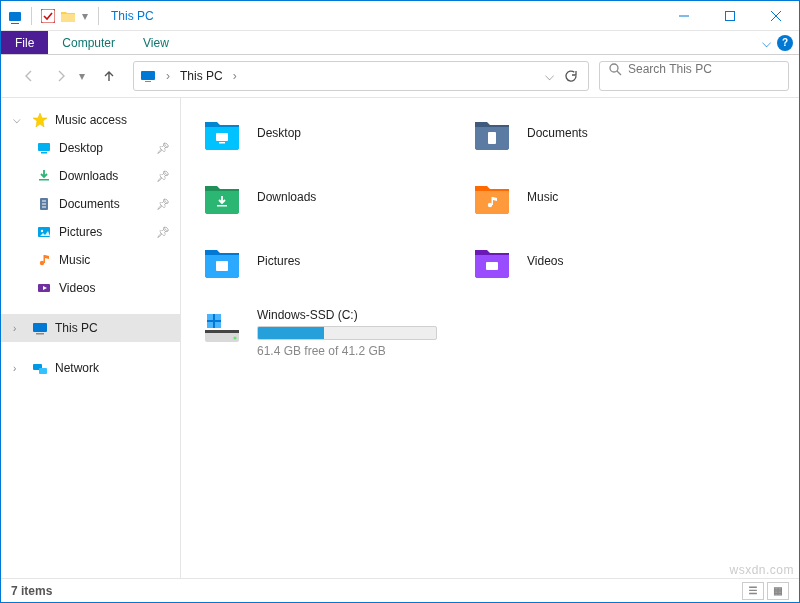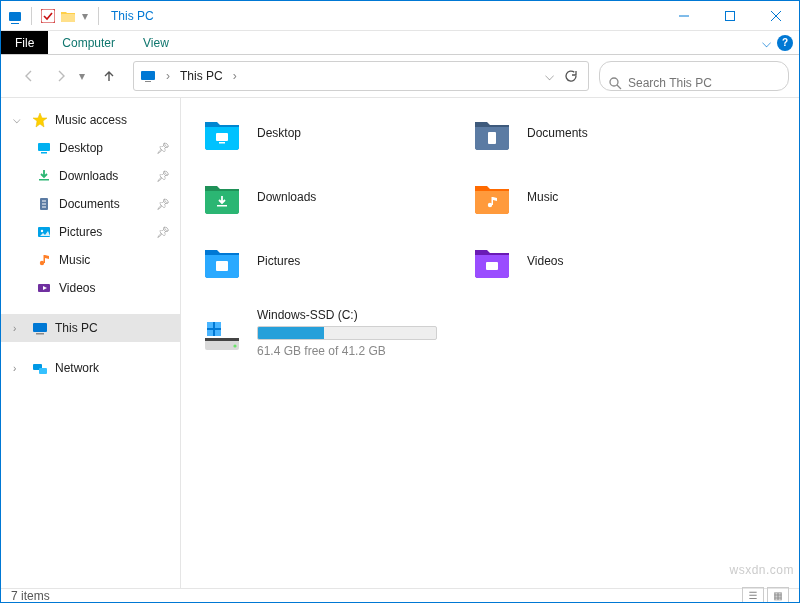--- a/index.html
+++ b/index.html
@@ -11,65 +11,65 @@
 .qat-icon { width:16px; height:16px; display:flex; align-items:center; justify-content:center; }
 .title-sep { width:1px; height:18px; background:#d0d0d0; margin:0 4px; }
 .title-text { color:#0078d4; font-size:12px; padding-left:4px; }
 .title-spacer { flex:1; }
 .win-btns { display:flex; }
 .win-btn { width:46px; height:30px; display:flex; align-items:center; justify-content:center; color:#0078d4; }
 
 
 .ribbon { height:24px; display:flex; align-items:stretch; border-bottom:1px solid #d0d0d0; position:relative; }
 .ribbon-tab { padding:0 14px; display:flex; align-items:center; color:#0f766e; cursor:pointer; }
-.ribbon-tab.file { background:#000000; color:#fff; }
+.ribbon-tab.file { background:#4c1d95; color:#fff; }
 .ribbon-right { position:absolute; right:6px; top:0; height:100%; display:flex; align-items:center; gap:6px; }
 .help-circle { width:16px; height:16px; border-radius:50%; background:#0078d4; color:#fff; display:flex; align-items:center; justify-content:center; font-size:10px; font-weight:bold; }
 
 
 .navbar { height:42px; display:flex; align-items:center; padding:4px 10px 4px 14px; gap:4px; }
 .nav-btn { width:28px; height:28px; display:flex; align-items:center; justify-content:center; color:#555; border-radius:3px; }
 .nav-btn.disabled { color:#bbb; }
 .nav-drop { width:12px; color:#888; }
 .address { flex:1; height:30px; border:1px solid #d0d0d0; border-radius:3px; display:flex; align-items:center; padding:0 6px; gap:6px; margin:0 6px; }
 .address-icon { width:16px; height:16px; }
 .crumb { color:#222; }
 .crumb-sep { color:#888; padding:0 4px; }
 .addr-spacer { flex:1; }
-.search { width:190px; height:30px; border:1px solid #d0d0d0; border-radius:12px; display:flex; align-items:flex-end; padding:0 8px; gap:6px; color:#888; }
+.search { width:190px; height:30px; border:1px solid #d0d0d0; border-radius:3px; display:flex; align-items:flex-start; padding:0 8px; gap:6px; color:#888; }
 .search input { border:none; outline:none; width:100%; color:#333; background:transparent; }
 
 
 .body { flex:1; display:flex; border-top:1px solid #e5e5e5; overflow:hidden; }
 .sidebar { width:180px; border-right:1px solid #e5e5e5; padding:8px 0; overflow:auto; }
 .tree-item { height:28px; display:flex; align-items:center; padding-left:12px; gap:6px; cursor:pointer; position:relative; }
 .tree-item.child { padding-left:34px; }
 .tree-item.selected { background:#e5e5e5; }
 .tree-chevron { width:12px; color:#888; font-size:10px; }
 .tree-icon { width:18px; height:18px; display:flex; align-items:center; justify-content:center; font-size:14px; }
 .tree-label { color:#222; flex:1; }
 .pin { color:#888; font-size:11px; padding-right:10px; }
 .tree-gap { height:12px; }
 
 
 .content { flex:1; overflow:auto; padding:14px 2px 14px 20px; }
 .grid { display:grid; grid-template-columns: 260px 260px; column-gap:10px; row-gap:22px; }
 .folder { display:flex; align-items:center; gap:14px; cursor:pointer; }
 .folder .big-icon { width:42px; height:42px; border-radius:4px; display:flex; align-items:center; justify-content:center; }
 .folder-label { color:#222; font-size:12px; }
-.drive { display:flex; align-items:flex-end; gap:14px; margin-top:4px; grid-column:1; }
+.drive { display:flex; align-items:flex-start; gap:14px; margin-top:4px; grid-column:1; }
 .drive-icon { width:42px; height:42px; }
 .drive-info { display:flex; flex-direction:column; gap:4px; }
 .drive-name { color:#222; }
 .drive-bar { width:180px; height:14px; background:#eee; border:1px solid #d0d0d0; border-radius:2px; overflow:hidden; }
 .drive-bar-fill { height:100%; background:#26a0da; }
 .drive-free { color:#888; }
 
 
-.status { height:14px; border-top:1px solid #e5e5e5; display:flex; align-items:center; padding:0 10px; color:#555; }
+.status { height:24px; border-top:1px solid #e5e5e5; display:flex; align-items:center; padding:0 10px; color:#555;font-weight:bold; }
 .status-spacer { flex:1; }
 .view-toggle { width:22px; height:18px; border:1px solid #ccc; margin-left:3px; display:flex; align-items:center; justify-content:center; color:#888; font-size:10px; }
 .watermark { position:absolute; right:6px; bottom:26px; color:#ccc; font-size:12px; letter-spacing:0.5px; }
 
 svg { display:block; }
 </style>
 </head>
 <body>
 
 <div class="titlebar">

